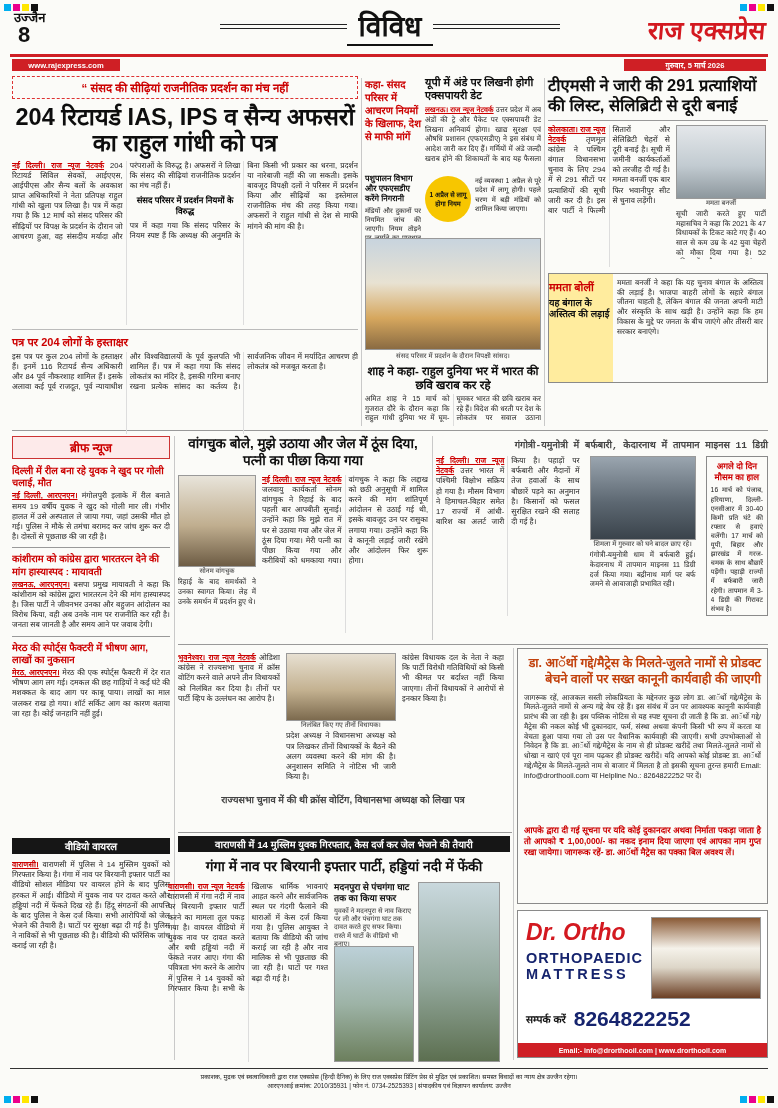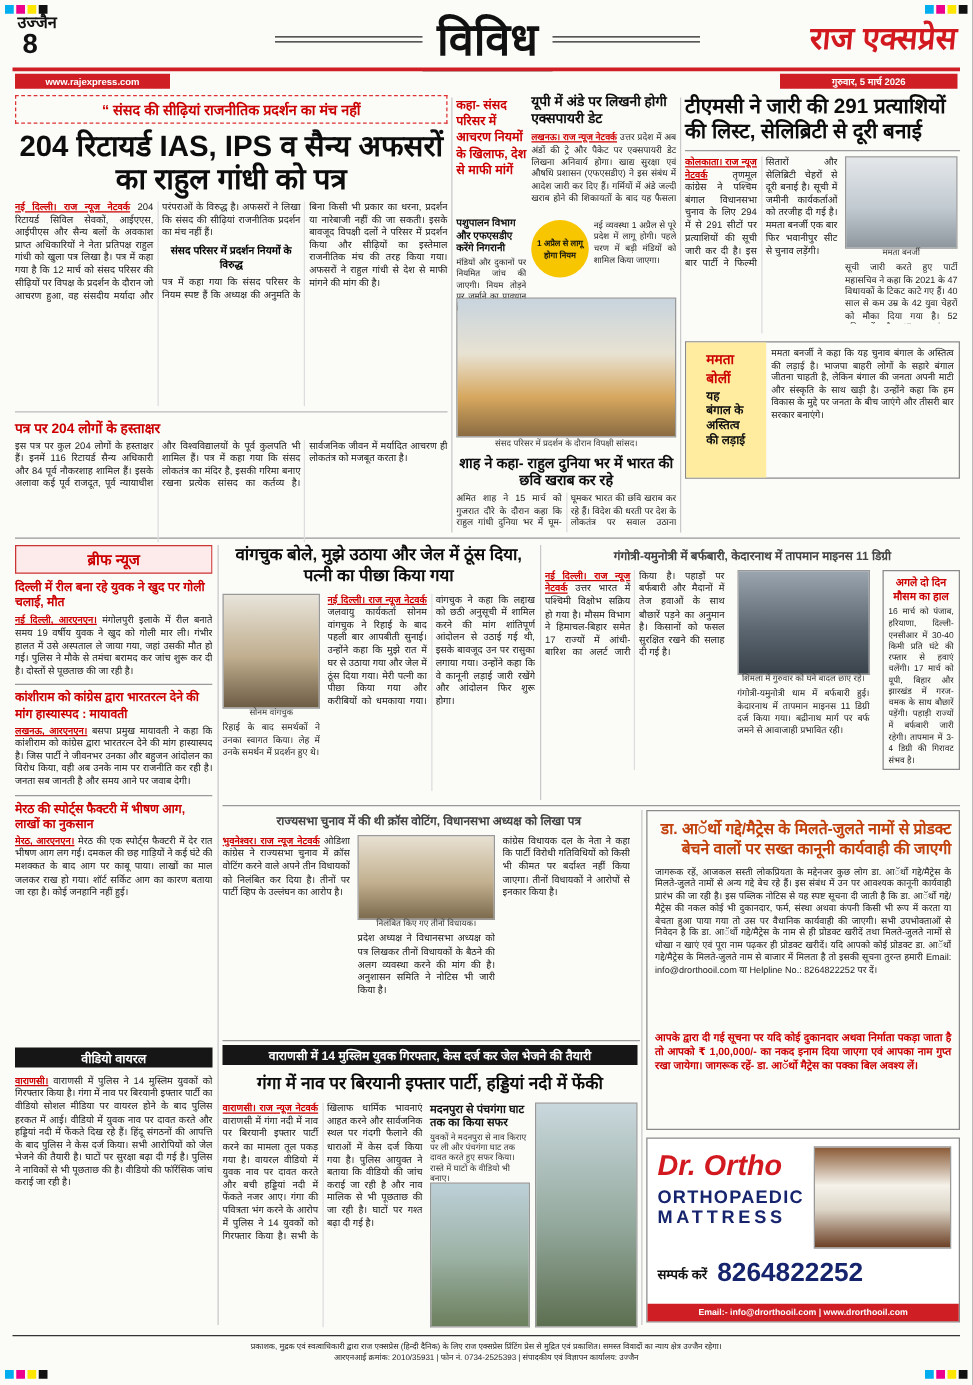--- a/index.html
+++ b/index.html
@@ -52,28 +52,28 @@
       <div class="reg m"></div>
       <div class="reg y"></div>
       <div class="reg k"></div>
   </div>
 
   <div class="abs" style="left:14px;top:8px;font-size:13px;font-weight:bold;">उज्जैन</div>
   <div class="abs" style="left:18px;top:22px;font-size:22px;font-weight:bold;">8</div>
 
   <div class="abs" style="left:220px;top:6px;width:340px;display:flex;align-items:center;">
     <div style="flex:1;height:3px;border-top:1px solid #222;border-bottom:1px solid #222;"></div>
-    <div style="padding:0 12px;font-size:36px;font-weight:bold;border-bottom:2px solid #111;">विविध</div>
+    <div style="padding:0 12px;font-size:28px;font-weight:bold;border-bottom:2px solid #111;">विविध</div>
     <div style="flex:1;height:3px;border-top:1px solid #222;border-bottom:1px solid #222;"></div>
   </div>
 
   <div class="abs" style="right:12px;top:12px;font-size:25px;font-weight:bold;color:#d31920;transform:skewX(-5deg);">राज एक्सप्रेस</div>
 
   <div class="abs" style="left:10px;top:54px;width:758px;height:3px;background:#cf1f25;"></div>
-  <div class="abs chip" style="left:12px;top:59px;width:124px;height:12px;">www.rajexpress.com</div>
+  <div class="abs chip" style="left:12px;top:59px;width:108px;height:12px;">www.rajexpress.com</div>
   <div class="abs chip" style="right:12px;top:59px;width:142px;height:12px;">गुरुवार, 5 मार्च 2026</div>
 
   <div class="abs vline" style="left:361px;top:78px;height:348px;"></div>
   <div class="abs vline" style="left:544px;top:78px;height:348px;"></div>
   <div class="abs hline" style="left:12px;top:430px;width:756px;"></div>
   <div class="abs vline" style="left:174px;top:436px;height:624px;"></div>
   <div class="abs vline" style="left:432px;top:436px;height:204px;"></div>
   <div class="abs hline" style="left:178px;top:644px;width:590px;"></div>
   <div class="abs vline" style="left:513px;top:648px;height:412px;"></div>
   <div class="abs hline" style="left:178px;top:832px;width:334px;"></div>
@@ -123,21 +123,21 @@
       <div class="bt c2" style="width:122px;height:142px;">
         <p><span class="dl">कोलकाता। राज न्यूज नेटवर्क</span> <span>तृणमूल कांग्रेस ने पश्चिम बंगाल विधानसभा चुनाव के लिए 294 में से 291 सीटों पर प्रत्याशियों की सूची जारी कर दी है। इस बार पार्टी ने फिल्मी सितारों और सेलिब्रिटी चेहरों से दूरी बनाई है। सूची में जमीनी कार्यकर्ताओं को तरजीह दी गई है। ममता बनर्जी एक बार फिर भवानीपुर सीट से चुनाव लड़ेंगी।</span></p>
       </div>
       <div style="width:90px;">
         <div class="photo" style="width:90px;height:74px;background:linear-gradient(180deg,#e4e7ea 0%,#c2cbd1 55%,#8d979d 100%);"></div>
         <div class="cap" style="text-align:center;">ममता बनर्जी</div>
         <div class="bt" style="font-size:7.2px;height:50px;margin-top:2px;">सूची जारी करते हुए पार्टी महासचिव ने कहा कि 2021 के 47 विधायकों के टिकट काटे गए हैं। 40 साल से कम उम्र के 42 युवा चेहरों को मौका दिया गया है। 52 महिलाओं और 47 अल्पसंख्यक प्रत्याशियों को टिकट मिला है। चुनाव अप्रैल-मई में संभावित हैं।</div>
       </div>
     </div>
     <div class="boxed" style="margin-top:6px;display:flex;height:110px;">
-      <div style="width:64px;background:#ffec9e;padding:5px 16px;box-sizing:border-box;">
+      <div style="width:64px;background:#ffec9e;padding:5px 0;box-sizing:border-box;">
         <div style="color:#c00;font-weight:bold;font-size:11px;">ममता बोलीं</div>
         <div style="font-weight:bold;font-size:9.5px;line-height:1.25;margin-top:3px;">यह बंगाल के अस्तित्व की लड़ाई</div>
       </div>
       <div class="bt" style="flex:1;padding:4px;font-size:7.4px;">ममता बनर्जी ने कहा कि यह चुनाव बंगाल के अस्तित्व की लड़ाई है। भाजपा बाहरी लोगों के सहारे बंगाल जीतना चाहती है, लेकिन बंगाल की जनता अपनी माटी और संस्कृति के साथ खड़ी है। उन्होंने कहा कि हम विकास के मुद्दे पर जनता के बीच जाएंगे और तीसरी बार सरकार बनाएंगे।</div>
     </div>
   </div>
 
   <div class="abs" style="left:12px;top:436px;width:158px;height:394px;overflow:hidden;">
     <div style="border:1px solid #c33;background:#fdeaea;color:#c00;font-weight:bold;font-size:12px;text-align:center;padding:2px 0;">ब्रीफ न्यूज</div>
 
@@ -173,61 +173,61 @@
         <div class="cap" style="text-align:center;">सोनम वांगचुक</div>
         <div class="bt" style="font-size:7.2px;margin-top:2px;height:48px;">रिहाई के बाद समर्थकों ने उनका स्वागत किया। लेह में उनके समर्थन में प्रदर्शन हुए थे।</div>
       </div>
       <div class="bt c2" style="flex:1;height:158px;">
         <p><span class="dl">नई दिल्ली। राज न्यूज नेटवर्क</span> <span>जलवायु कार्यकर्ता सोनम वांगचुक ने रिहाई के बाद पहली बार आपबीती सुनाई। उन्होंने कहा कि मुझे रात में घर से उठाया गया और जेल में ठूंस दिया गया। मेरी पत्नी का पीछा किया गया और करीबियों को धमकाया गया। वांगचुक ने कहा कि लद्दाख को छठी अनुसूची में शामिल करने की मांग शांतिपूर्ण आंदोलन से उठाई गई थी, इसके बावजूद उन पर रासुका लगाया गया। उन्होंने कहा कि वे कानूनी लड़ाई जारी रखेंगे और आंदोलन फिर शुरू होगा।</span></p>
       </div>
     </div>
   </div>
 
   <div class="abs" style="left:436px;top:436px;width:332px;height:204px;">
-    <div style="font-size:9.5px;font-weight:bold;color:#444;text-align:center;margin-top:2px;">गंगोत्री-यमुनोत्री में बर्फबारी, केदारनाथ में तापमान माइनस 11 डिग्री</div>
+    <div style="font-size:9.5px;font-weight:bold;color:#444;text-align:right;margin-top:2px;font-family:Liberation Mono, monospace;">गंगोत्री-यमुनोत्री में बर्फबारी, केदारनाथ में तापमान माइनस 11 डिग्री</div>
     <div style="display:flex;gap:10px;margin-top:5px;height:160px;">
       <div class="bt c2" style="width:148px;height:160px;">
         <p><span class="dl">नई दिल्ली। राज न्यूज नेटवर्क</span> <span>उत्तर भारत में पश्चिमी विक्षोभ सक्रिय हो गया है। मौसम विभाग ने हिमाचल-बिहार समेत 17 राज्यों में आंधी-बारिश का अलर्ट जारी किया है। पहाड़ों पर बर्फबारी और मैदानों में तेज हवाओं के साथ बौछारें पड़ने का अनुमान है। किसानों को फसल सुरक्षित रखने की सलाह दी गई है।</span></p>
       </div>
       <div style="width:106px;">
         <div class="photo" style="width:106px;height:84px;background:linear-gradient(180deg,#9aa5af 0%,#5d6872 55%,#3a434b 100%);"></div>
         <div class="cap" style="text-align:center;">शिमला में गुरुवार को घने बादल छाए रहे।</div>
         <div class="bt" style="font-size:7.2px;margin-top:2px;height:56px;">गंगोत्री-यमुनोत्री धाम में बर्फबारी हुई। केदारनाथ में तापमान माइनस 11 डिग्री दर्ज किया गया। बद्रीनाथ मार्ग पर बर्फ जमने से आवाजाही प्रभावित रही।</div>
       </div>
       <div class="boxed" style="width:64px;padding:4px;box-sizing:border-box;">
         <div style="color:#c00;font-weight:bold;font-size:8.6px;text-align:center;line-height:1.25;">अगले दो दिन मौसम का हाल</div>
         <div class="bt" style="font-size:6.8px;margin-top:3px;">16 मार्च को पंजाब, हरियाणा, दिल्ली-एनसीआर में 30-40 किमी प्रति घंटे की रफ्तार से हवाएं चलेंगी। 17 मार्च को यूपी, बिहार और झारखंड में गरज-चमक के साथ बौछारें पड़ेंगी। पहाड़ी राज्यों में बर्फबारी जारी रहेगी। तापमान में 3-4 डिग्री की गिरावट संभव है।</div>
       </div>
     </div>
   </div>
 
   <div class="abs" style="left:178px;top:648px;width:330px;height:180px;">
-    <div style="font-size:9.5px;font-weight:bold;color:#444;text-align:center;margin-top:2px;">राज्यसभा चुनाव में की थी क्रॉस वोटिंग, विधानसभा अध्यक्ष को लिखा पत्र</div>
     <div style="display:flex;gap:6px;margin-top:5px;height:138px;">
       <div class="bt" style="width:102px;height:138px;">
         <p><span class="dl">भुवनेश्वर। राज न्यूज नेटवर्क</span> <span>ओडिशा कांग्रेस ने राज्यसभा चुनाव में क्रॉस वोटिंग करने वाले अपने तीन विधायकों को निलंबित कर दिया है। तीनों पर पार्टी व्हिप के उल्लंघन का आरोप है।</span></p>
       </div>
       <div style="width:110px;">
         <div class="photo" style="width:110px;height:68px;background:linear-gradient(180deg,#e7e0d2 0%,#c3b190 55%,#7c6a4e 100%);"></div>
         <div class="cap" style="text-align:center;">निलंबित किए गए तीनों विधायक।</div>
         <div class="bt" style="margin-top:2px;height:52px;">प्रदेश अध्यक्ष ने विधानसभा अध्यक्ष को पत्र लिखकर तीनों विधायकों के बैठने की अलग व्यवस्था करने की मांग की है। अनुशासन समिति ने नोटिस भी जारी किया है।</div>
       </div>
       <div class="bt" style="width:102px;height:138px;">कांग्रेस विधायक दल के नेता ने कहा कि पार्टी विरोधी गतिविधियों को किसी भी कीमत पर बर्दाश्त नहीं किया जाएगा। तीनों विधायकों ने आरोपों से इनकार किया है।</div>
     </div>
+    <div style="font-size:9.5px;font-weight:bold;color:#444;text-align:center;margin-top:2px;">राज्यसभा चुनाव में की थी क्रॉस वोटिंग, विधानसभा अध्यक्ष को लिखा पत्र</div>
   </div>
 
   <div class="abs boxed" style="left:517px;top:648px;width:251px;height:256px;padding:6px;box-sizing:border-box;">
     <div style="color:#c2410c;font-weight:bold;font-size:12.5px;line-height:1.3;text-align:right;">डा. आॅर्थो गद्दे/मैट्रेस के मिलते-जुलते नामों से प्रोडक्ट बेचने वालों पर सख्त कानूनी कार्यवाही की जाएगी</div>
     <div class="bt" style="font-size:7.3px;margin-top:5px;height:128px;">जागरूक रहें, आजकल सस्ती लोकप्रियता के मद्देनजर कुछ लोग डा. आॅर्थो गद्दे/मैट्रेस के मिलते-जुलते नामों से अन्य गद्दे बेच रहे हैं। इस संबंध में उन पर आवश्यक कानूनी कार्यवाही प्रारंभ की जा रही है। इस पब्लिक नोटिस से यह स्पष्ट सूचना दी जाती है कि डा. आॅर्थो गद्दे/मैट्रेस की नकल कोई भी दुकानदार, फर्म, संस्था अथवा कंपनी किसी भी रूप में करता या बेचता हुआ पाया गया तो उस पर वैधानिक कार्यवाही की जाएगी। सभी उपभोक्ताओं से निवेदन है कि डा. आॅर्थो गद्दे/मैट्रेस के नाम से ही प्रोडक्ट खरीदें तथा मिलते-जुलते नामों से धोखा न खाएं एवं पूरा नाम पढ़कर ही प्रोडक्ट खरीदें। यदि आपको कोई प्रोडक्ट डा. आॅर्थो गद्दे/मैट्रेस के मिलते-जुलते नाम से बाजार में मिलता है तो इसकी सूचना तुरन्त हमारी Email: info@drorthooil.com या Helpline No.: 8264822252 पर दें।</div>
     <div style="color:#c00;font-weight:bold;font-size:8.4px;line-height:1.35;text-align:justify;margin-top:4px;">आपके द्वारा दी गई सूचना पर यदि कोई दुकानदार अथवा निर्माता पकड़ा जाता है तो आपको ₹ 1,00,000/- का नकद इनाम दिया जाएगा एवं आपका नाम गुप्त रखा जायेगा। जागरूक रहें- डा. आॅर्थो मैट्रेस का पक्का बिल अवश्य लें।</div>
   </div>
 
   <div class="abs band" style="left:178px;top:836px;width:332px;height:16px;font-size:9.8px;">वाराणसी में 14 मुस्लिम युवक गिरफ्तार, केस दर्ज कर जेल भेजने की तैयारी</div>
   <div class="abs hl-big" style="left:178px;top:856px;width:332px;font-size:13.8px;text-align:center;">गंगा में नाव पर बिरयानी इफ्तार पार्टी, हड्डियां नदी में फेंकी</div>
-  <div class="abs" style="left:178px;top:882px;width:332px;height:180px;display:flex;gap:6px;">
+  <div class="abs" style="left:168px;top:882px;width:332px;height:180px;display:flex;gap:6px;">
     <div class="bt c2" style="width:160px;height:180px;">
       <p><span class="dl">वाराणसी। राज न्यूज नेटवर्क</span> <span>वाराणसी में गंगा नदी में नाव पर बिरयानी इफ्तार पार्टी करने का मामला तूल पकड़ गया है। वायरल वीडियो में युवक नाव पर दावत करते और बची हड्डियां नदी में फेंकते नजर आए। गंगा की पवित्रता भंग करने के आरोप में पुलिस ने 14 युवकों को गिरफ्तार किया है। सभी के खिलाफ धार्मिक भावनाएं आहत करने और सार्वजनिक स्थल पर गंदगी फैलाने की धाराओं में केस दर्ज किया गया है। पुलिस आयुक्त ने बताया कि वीडियो की जांच कराई जा रही है और नाव मालिक से भी पूछताछ की जा रही है। घाटों पर गश्त बढ़ा दी गई है।</span></p>
     </div>
     <div style="position:relative;width:166px;height:180px;">
       <div class="abs" style="left:0;top:0;width:80px;">
         <div style="font-size:9px;font-weight:bold;line-height:1.25;">मदनपुरा से पंचगंगा घाट तक का किया सफर</div>
         <div class="cap" style="margin-top:2px;">युवकों ने मदनपुरा से नाव किराए पर ली और पंचगंगा घाट तक दावत करते हुए सफर किया। रास्ते में घाटों के वीडियो भी बनाए।</div>
       </div>
       <div class="abs photo" style="left:0;top:64px;width:80px;height:116px;background:linear-gradient(180deg,#bcd0d8 0%,#9db3a6 50%,#6c7f5d 100%);"></div>
       <div class="abs photo" style="left:84px;top:0;width:82px;height:180px;background:linear-gradient(180deg,#c9d8dd 0%,#93a89c 55%,#5c6f50 100%);"></div>

